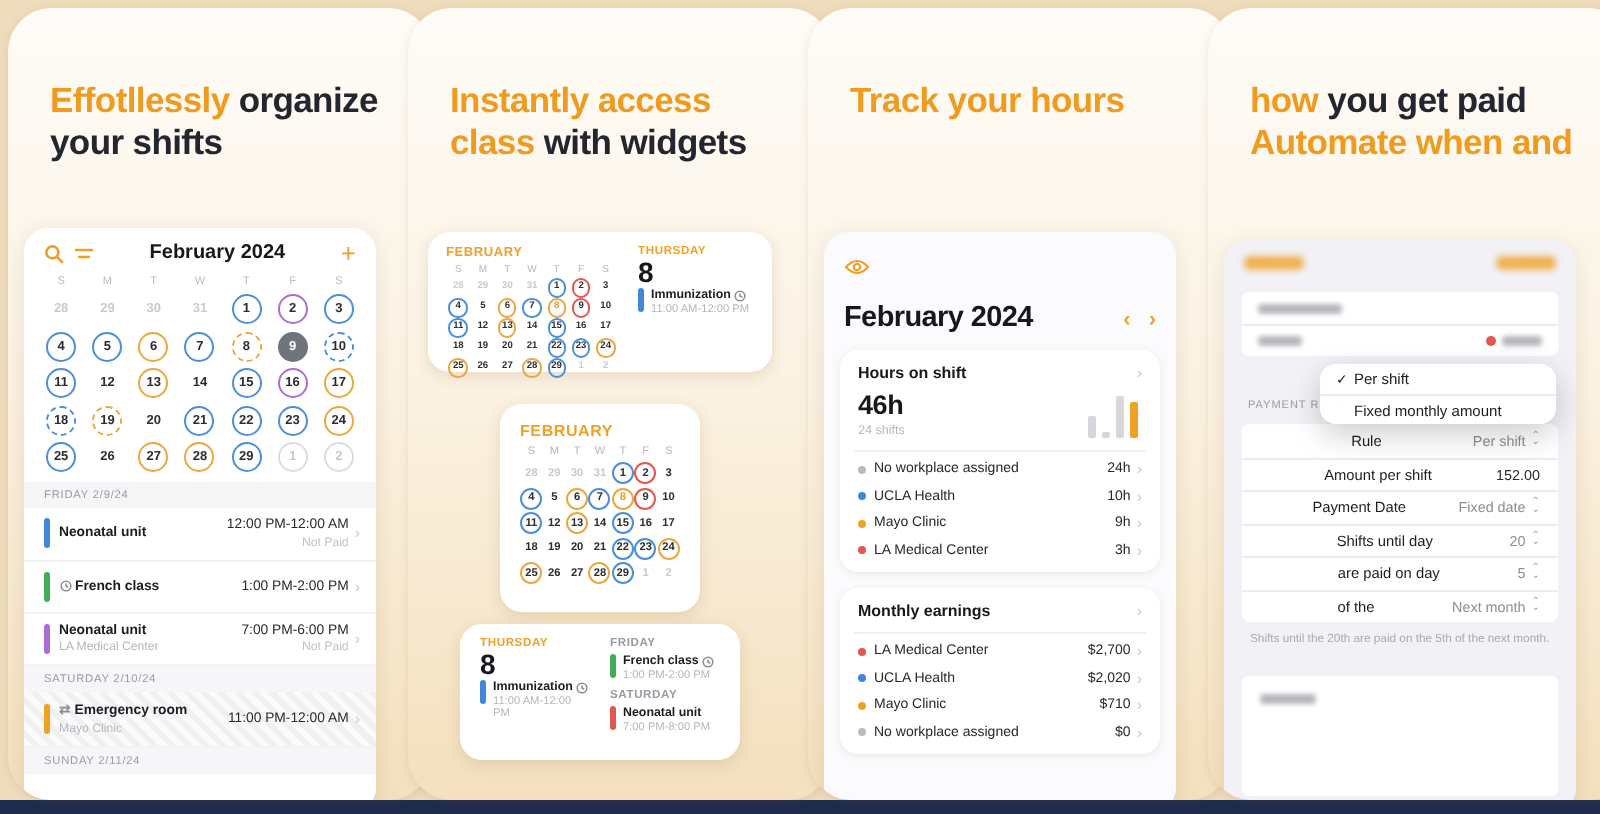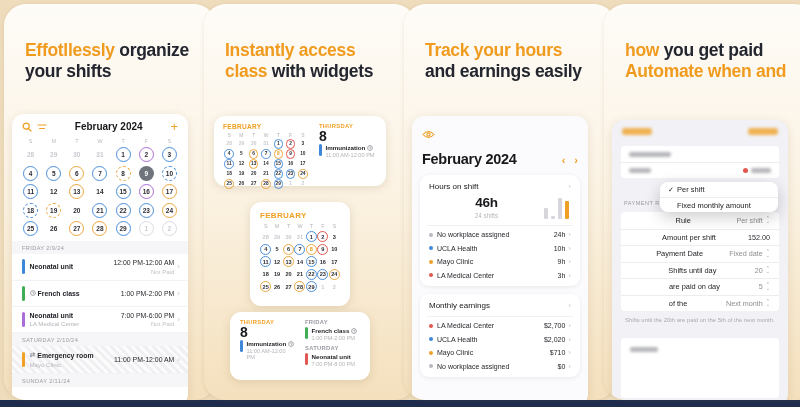--- a/index.html
+++ b/index.html
@@ -86,22 +86,22 @@
   .w3-right .w-entry { margin-top:2px; margin-bottom:4px; }
 
   
   .p3 { left:8px; top:112px; width:176px; height:290px; background:#fbfbfd; padding:8px 8px; }
   .eye-row { padding:1px 2px; }
   .stats-title-row { display:flex; align-items:baseline; margin:7px 2px 2px; }
   .stats-title { font-size:14.5px; font-weight:700; color:#17181c; letter-spacing:-0.3px; flex:1; }
   .nav-arrow { color:#f0a024; font-size:11px; font-weight:700; margin-left:9px; }
   .stat-card { background:#fff; border-radius:9px; box-shadow:0 1px 4px rgba(0,0,0,.08); margin-top:8px; padding:7px 9px 4px; }
   .stat-hdr { display:flex; align-items:center; }
-  .stat-hdr-title { flex:1; font-size:8px; font-weight:400; color:#17181c; }
-  .stat-big-row { display:flex; align-items:flex-end; margin-top:4px;text-align:center; }
+  .stat-hdr-title { flex:1; font-size:8px; font-weight:700; color:#17181c; }
+  .stat-big-row { display:flex; align-items:flex-end; margin-top:4px; }
   .stat-big-col { flex:1; }
   .stat-big { font-size:13.5px; font-weight:700; color:#17181c; letter-spacing:-0.2px; }
   .stat-sub { font-size:6.3px; color:#b8b8bf; margin-top:2px; }
   .stat-divider { border-top:1px solid #f0f0f2; margin:6px -2px 2px; }
   .legend-row { display:flex; align-items:center; height:13.5px; }
   .legend-dot { width:4px; height:4px; border-radius:50%; margin-right:4px; flex:none; }
   .dot-gray{background:#b9b9c0;} .dot-blue{background:#3f87d9;} .dot-orange{background:#efa229;} .dot-red{background:#e2574f;}
   .legend-label { flex:1; font-size:7px; color:#26272c; }
   .legend-value { font-size:7px; color:#26272c; }
 
@@ -661,21 +661,20 @@
               <div class="w-entry-time">7:00 PM-8:00 PM</div>
             </div>
           </div>
         </div>
     </div>
   </section>
 
   <section class="panel" id="panel-2">
     <h2 class="heading">
         <span class="hline"><span class="accent">Track your hours</span></span>
-        <span class="hline"><span>and earnings easily</span></span>
       </h2>
     <div class="phone p3">
       <div class="eye-row">
         <span>
           <svg width="13" height="9" viewBox="0 0 13 9">
               <path d="M1 4.5 Q6.5 -1.5 12 4.5 Q6.5 10.5 1 4.5 Z" fill="none" stroke="#f0a024" stroke-width="1.1"></path>
               <circle cx="6.5" cy="4.5" r="1.6" fill="none" stroke="#f0a024" stroke-width="1.1"></circle>
             </svg>
         </span>
       </div>

